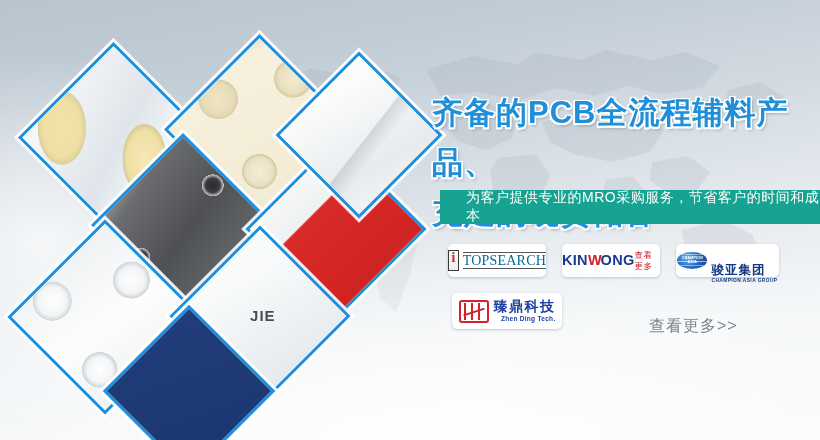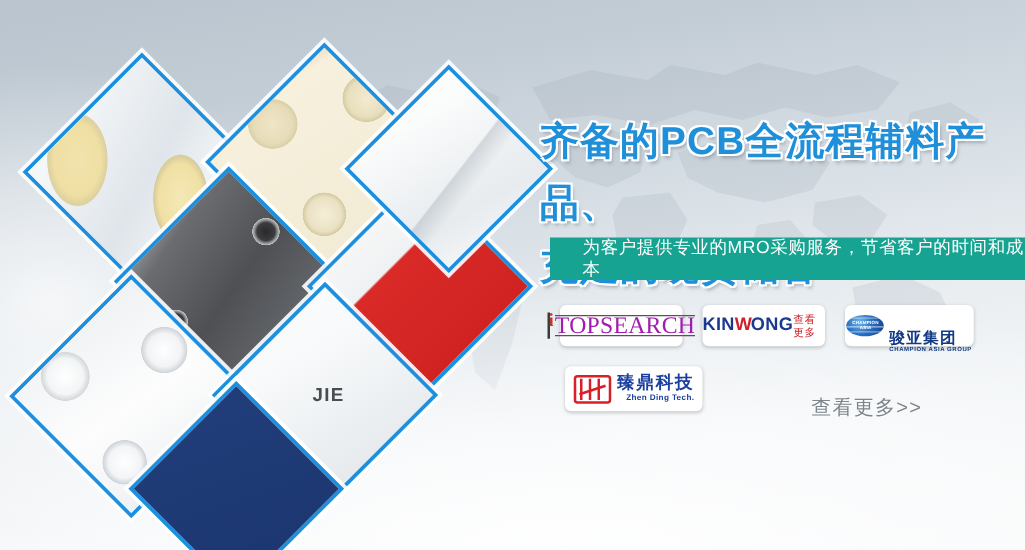--- a/index.html
+++ b/index.html
@@ -212,23 +212,23 @@
     content: "i";
     position: absolute; left: 0; right: 0; top: -2px;
     text-align: center;
     font-family: "Liberation Serif", serif;
     font-weight: bold;
     font-size: 15px;
     color: #c0392b;
   }
   .ts-word {
     font-family: "Liberation Serif", serif;
-    font-size: 19px;
+    font-size: 14px;
     letter-spacing: .2px;
-    color: #a21caf;
+    color: #0369a1;
     border-top: 1px solid #555;
     border-bottom: 1px solid #555;
     line-height: 15px;
   }
 
   
   .kw-word {
     font-size: 14.5px; font-weight: bold; letter-spacing: .3px;
     color: #1b3a8f; line-height: 15px;
   }

